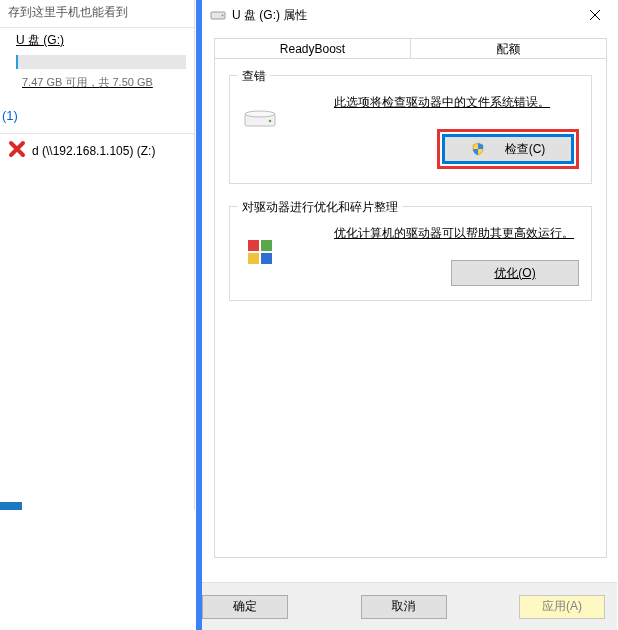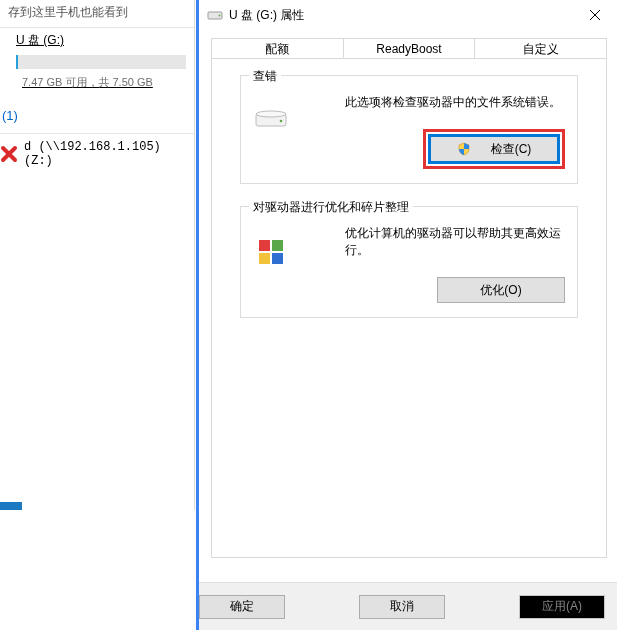--- a/index.html
+++ b/index.html
@@ -26,37 +26,37 @@
     color: #555; padding: 4px 6px 6px 8px; font-size: 12px;
   }
   .bg-left .drive-block { padding: 4px 8px 8px 8px; text-decoration: underline; }
   .bg-left .drive-name { color: #000; margin-bottom: 6px; padding-left: 8px; }
   .bg-left .progress {
     width: 170px; height: 14px; background: #e6e6e6; position: relative; margin-bottom: 6px; margin-left: 8px;
   }
   .bg-left .progress .fill { position: absolute; left:0; top:0; bottom:0; width: 2px; background: #26a0da; }
   .bg-left .storage { color: #6d6d6d; font-size: 11px; padding-left: 8px; margin-left: 6px; }
   .bg-left .net-count { color: #0066cc; padding: 10px 2px; font-size: 13px; }
-  .bg-left .netloc-row { display:flex; align-items:center; gap:6px; padding: 6px 0; font-family: Liberation Mono, monospace; }
+  .bg-left .netloc-row { display:flex; align-items:flex-end; gap:6px; padding: 6px 8px; }
   .bg-left .netloc-text { color: #000; }
   .bg-left .x-icon svg { display:block; }
   .bg-left .bottom-edge {
     position:absolute; left:0; bottom:0; width:22px; height:8px; background:#1a79c1;
   }
   .bg-left .vline {
     position: absolute; left: 194px; top: 0; bottom: 0; width:1px; background:#dcdcdc;
   }
 
   
   .dialog {
     position: absolute;
     left: 196px; top: 0;
     width: 421px; height: 630px;
     background: #fff;
-    border-left: 3px solid #3b82f6;
+    border-left: 6px solid #3b82f6;
     display: flex; flex-direction: column;
   }
   .titlebar {
     height: 30px; display:flex; align-items:center; padding: 0 0 0 8px;
     background: #fff;
   }
   .titlebar .tb-icon { width:16px; height:12px; display:inline-block; margin-right:6px; }
   .titlebar .tb-title { flex:1; font-size:12px; color:#000; }
   .titlebar .tb-close {
     width: 45px; height: 30px; display:flex; align-items:center; justify-content:center;
@@ -93,23 +93,24 @@
     border-bottom: 1px solid #fff;
     z-index: 3;
     height: 23px; line-height: 22px;
     margin-bottom: -2px;
   }
   .tabpane-border {
     border: 1px solid #d9d9d9;
     border-top: 1px solid #d9d9d9;
     margin-top: -1px;
     height: 500px;
-    padding: 16px 28px;
+    padding: 16px 14px;
     position: relative;
     z-index: 1;
+    text-decoration: underline;
   }
 
   
   .groupbox {
     border: 1px solid #dcdcdc;
     position: relative;
     padding: 18px 12px 14px 12px;
     margin-bottom: 22px;
   }
   .groupbox .legend {
@@ -143,21 +144,21 @@
 
   
   .dialog-footer {
     border-top: 1px solid #dfdfdf;
     background: #f0f0f0;
     height: 48px;
     display:flex; align-items:center; justify-content:space-between;
     gap: 8px; padding-right: 12px;
   }
   .dialog-footer .win-btn { min-width: 86px; height: 24px; }
-  .dialog-footer .win-btn.disabled { color: #838383; background:#000000; border-color:#c7c7c7; }
+  .dialog-footer .win-btn.disabled { color: #838383; background:#fef9c3; border-color:#c7c7c7; }
 
   
   .drive-icon svg, .defrag-icon svg { display:block; }
 </style>
 </head>
 <body>
 
 <div class="bg-left">
   <div class="title-partial">存到这里手机也能看到</div>
   <div class="rule-top"></div>
@@ -194,23 +195,22 @@
     <div class="tb-close">
       <svg width="12" height="12" viewBox="0 0 12 12">
         <path d="M1 1 L11 11 M11 1 L1 11" stroke="#000" stroke-width="1"></path>
       </svg>
     </div>
   </div>
 
   <div class="dialog-body">
     <div class="tabs">
       <div class="tabrow row1">
+        <div class="tab">ReadyBoost</div>
         <div class="tab">配额</div>
-        <div class="tab">ReadyBoost</div>
-        <div class="tab">自定义</div>
       </div>
       <div class="tabpane-border">
 
         <div class="groupbox">
           <div class="legend">查错</div>
           <div class="group-inner">
             <div class="icon-col">
               <span class="drive-icon">
                 <svg width="34" height="26" viewBox="0 0 34 26">
                   <rect x="2" y="8" width="30" height="12" rx="2" fill="#f2f2f2" stroke="#bcbcbc"></rect>

